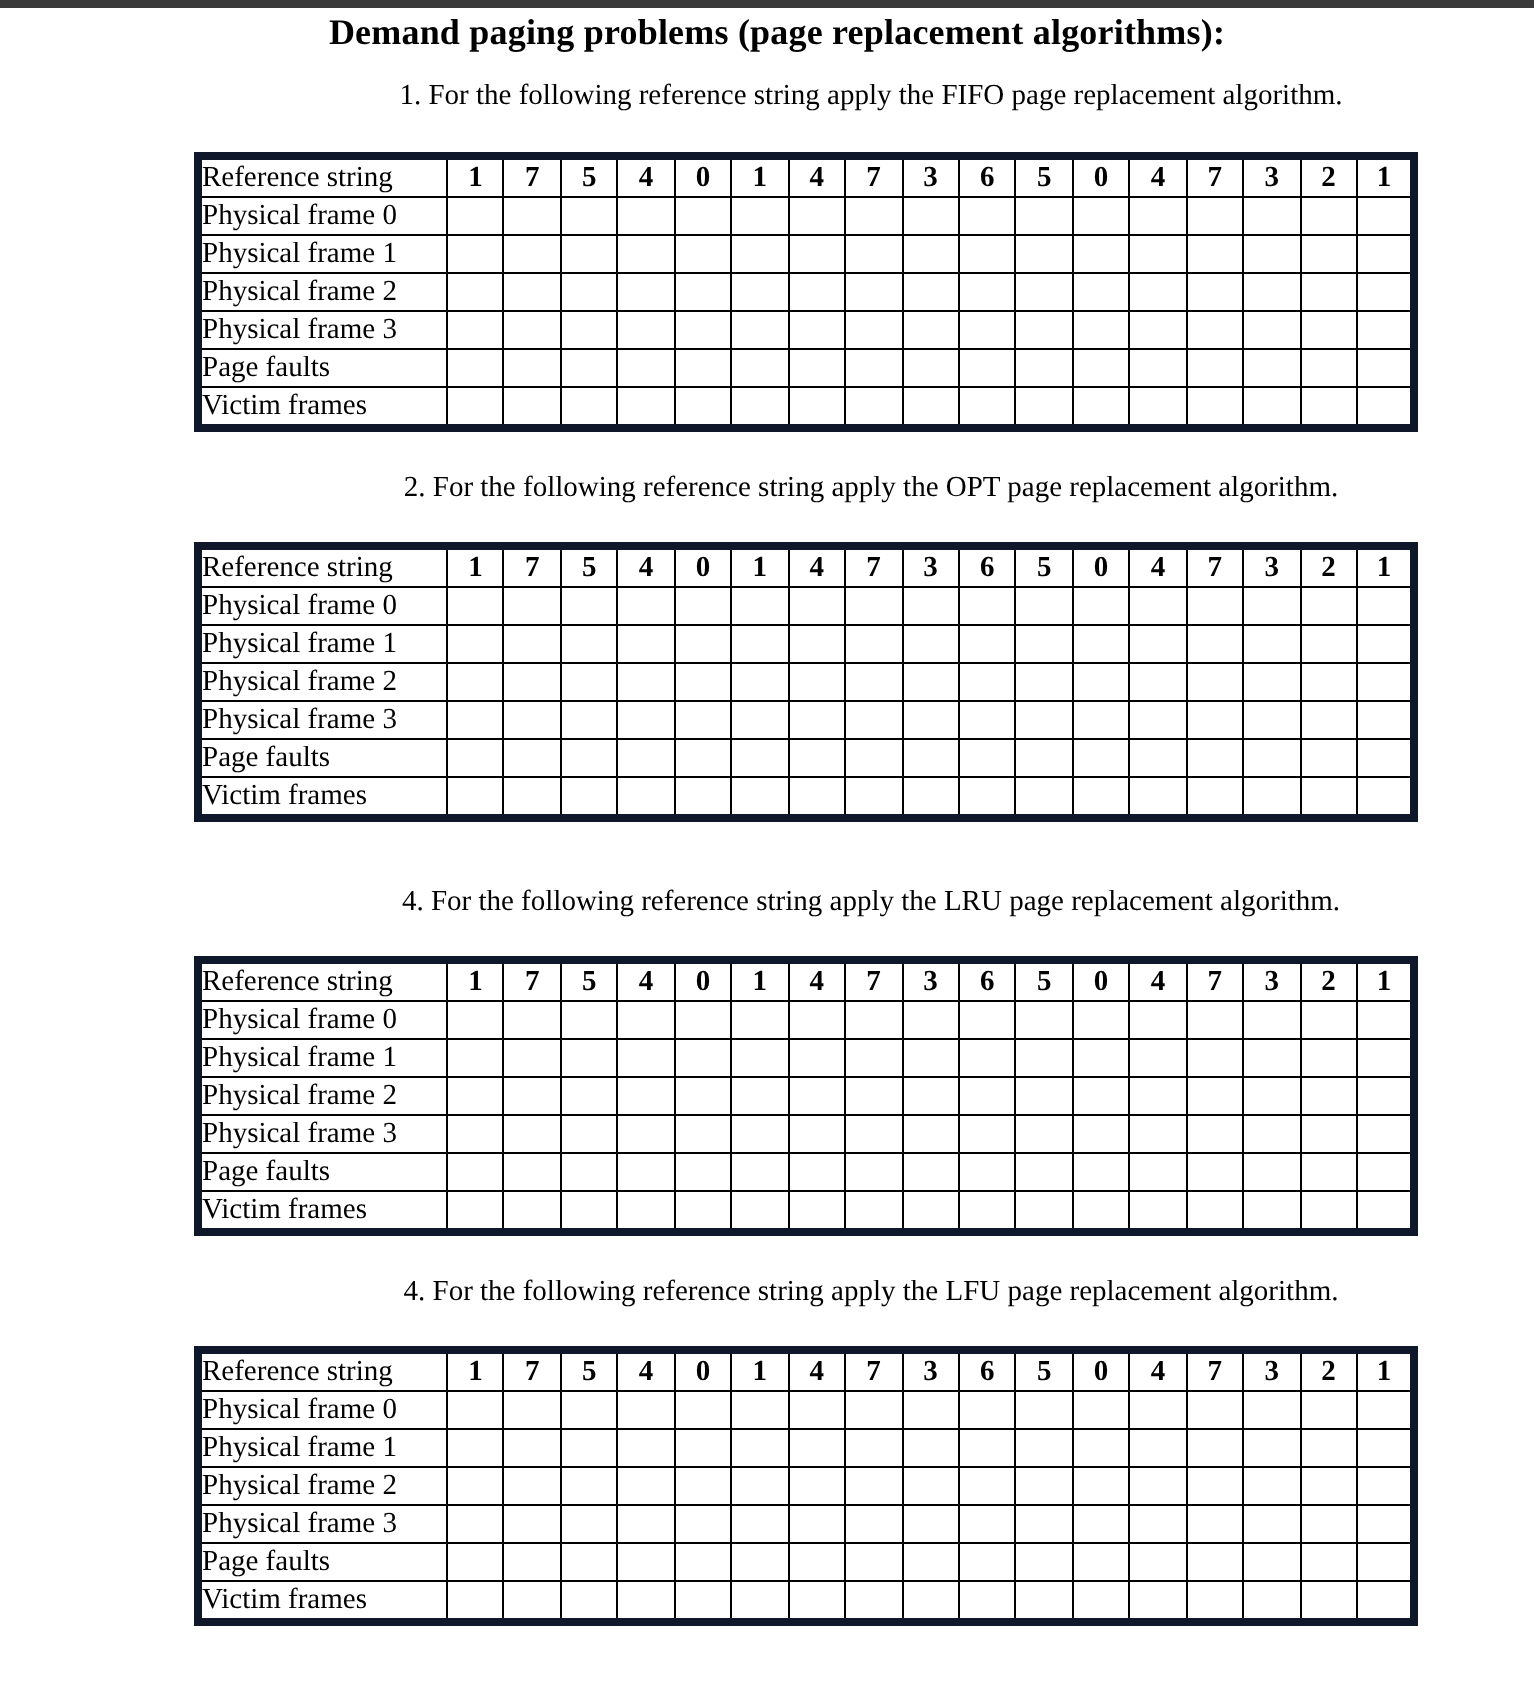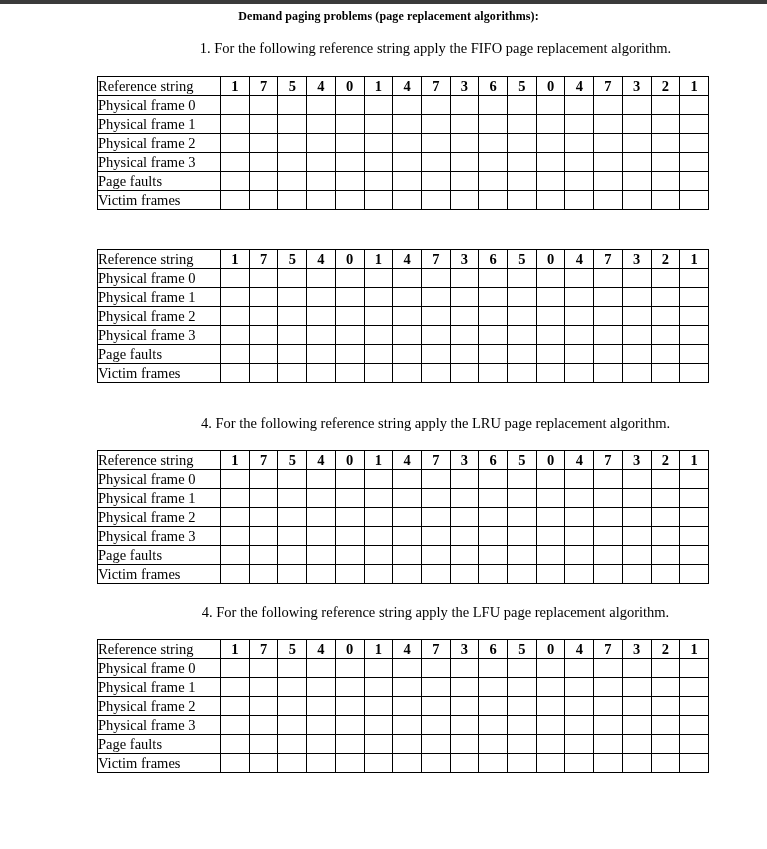--- a/index.html
+++ b/index.html
@@ -25,21 +25,21 @@
   }
   #page {
     position: absolute;
     top: 0;
     left: 0;
     width: 767px;
   }
   .doc-title {
     text-align: center;
     font-weight: bold;
-    font-size: 12px;
+    font-size: 18px;
     letter-spacing: 0.1px;
     margin: 0;
     padding-top: 8px;
     padding-left: 10px;
     line-height: 16px;
   }
   .problem-block {
     position: relative;
   }
   .problem-prompt {
@@ -50,21 +50,21 @@
     white-space: nowrap;
     text-align: center;
   }
   .table-wrap {
     padding-left: 97px;
   }
   table.pagetable {
     border-collapse: collapse;
     table-layout: fixed;
     width: 612px;
-    border: 1px solid #0f172a;
+    border: 4px solid #0f172a;
   }
   table.pagetable td {
     border: 1px solid #000000;
     height: 18px;
     padding: 0;
     font-size: 14.5px;
     line-height: 18px;
   }
   td.rowlabel {
     width: 122px;
@@ -248,20 +248,21 @@
               <td class="datacell"></td>
           </tr>
         </tbody>
       </table>
     </div>
   </div>
 
   <div class="gap-sm"></div>
 
   <div class="problem-block">
+    <p class="problem-prompt">2. For the following reference string apply the OPT page replacement algorithm.</p>
     <div class="gap-md"></div>
     <div class="table-wrap">
       <table class="pagetable">
         <tbody>
           <tr>
             <td class="rowlabel">Reference string</td>
             <td class="refcell">1</td>
             <td class="refcell">7</td>
             <td class="refcell">5</td>
             <td class="refcell">4</td>

